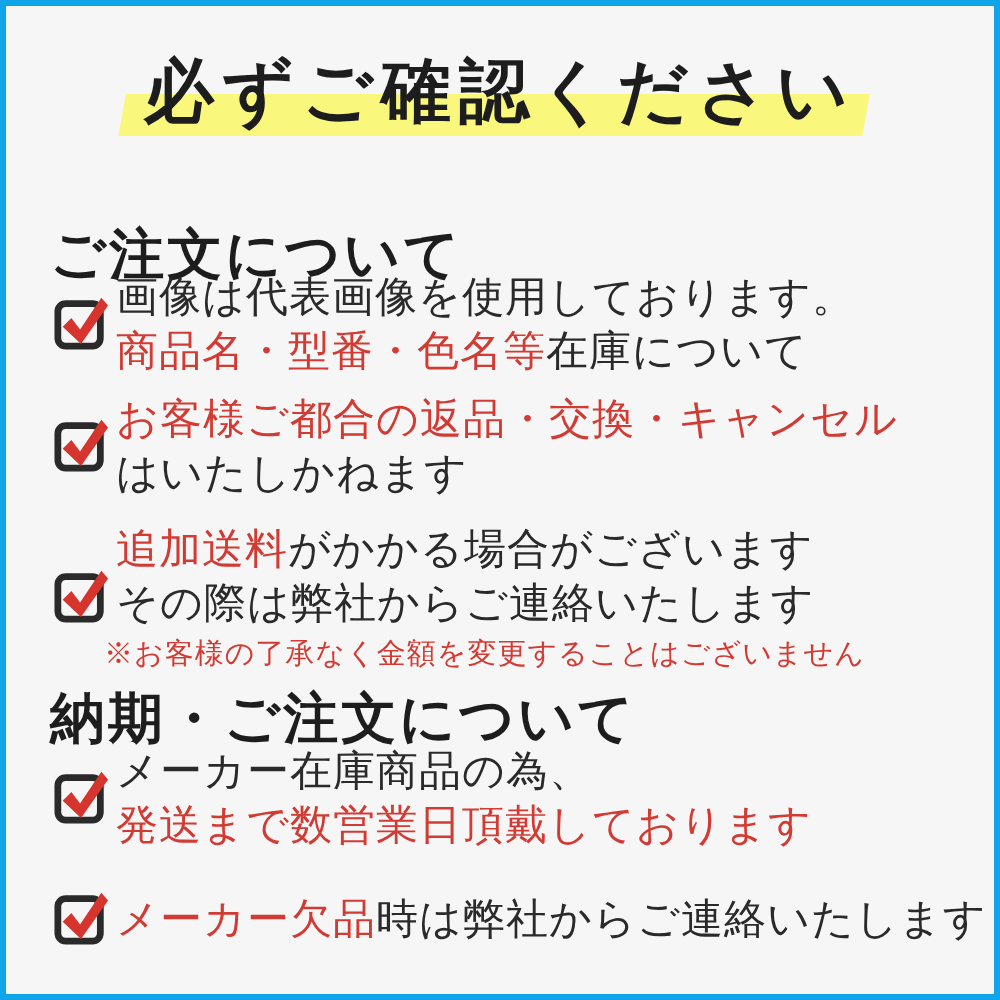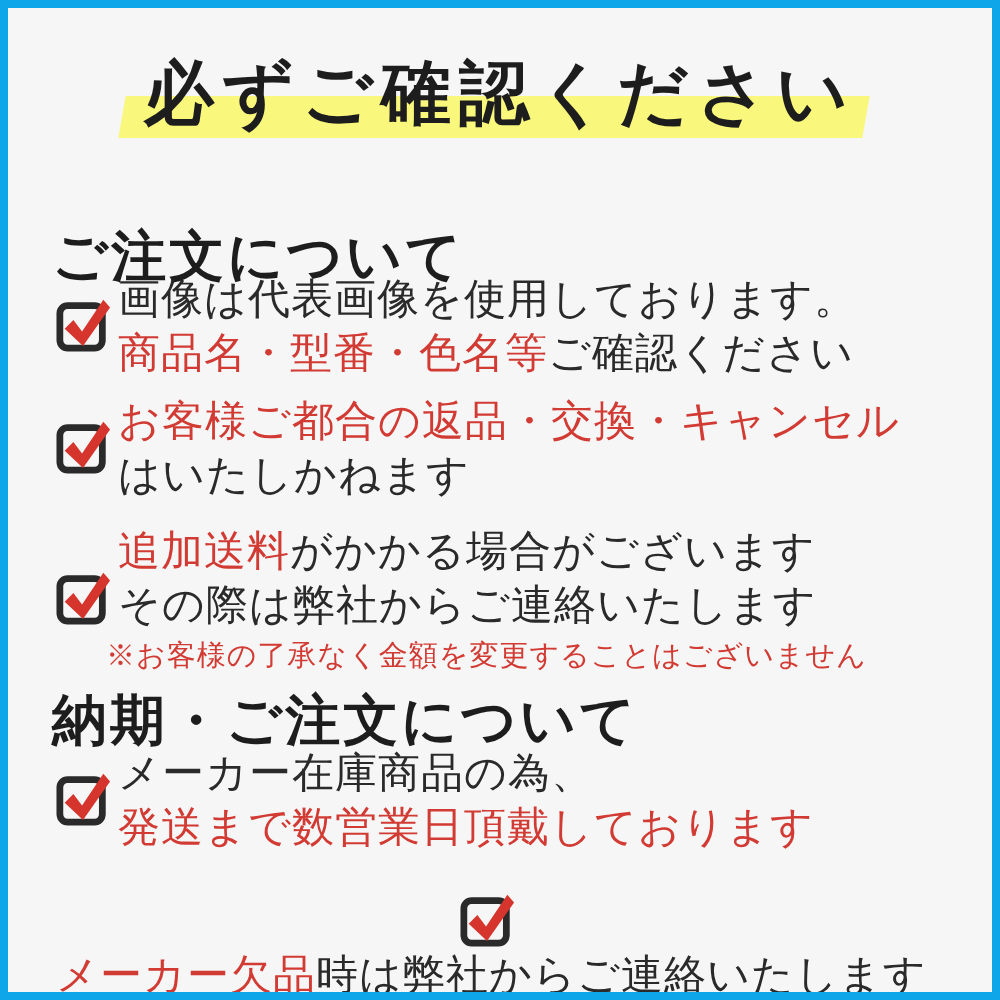--- a/index.html
+++ b/index.html
@@ -3,21 +3,21 @@
 <meta charset="utf-8">
 <style>
   html, body { margin: 0; padding: 0; background: #ffffff; }
   * { box-sizing: border-box; }
 
   .frame {
     position: relative;
     width: 1000px;
     height: 1000px;
     background: #f6f6f6;
-    border: 8px solid #0ea5e9;
+    border: 6px solid #0ea5e9;
     font-family: "Liberation Serif", "DejaVu Serif", serif;
     color: #222222;
     overflow: hidden;
   }
 
   
   .title-wrap {
     position: absolute;
     top: 36px;
     left: 0;
@@ -63,21 +63,21 @@
   .item {
     position: absolute;
     left: 48px;
     display: flex;
     align-items: center;
   }
   .item-1 { top: 264px; }
   .item-2 { top: 386px; }
   .item-3 { top: 516px; }
   .item-4 { top: 738px; }
-  .item-5 { top: 886px; flex-direction: column; }
+  .item-5 { top: 886px; }
 
   .checkbox {
     flex: 0 0 auto;
     width: 56px;
     height: 64px;
     margin-top: -10px;
     margin-right: 6px;
   }
 
   .item-text {
@@ -115,21 +115,21 @@
 
   <div class="section-heading heading-order">ご注文について</div>
 
   <div class="item item-1">
     <svg class="checkbox" viewBox="0 0 58 64" xmlns="http://www.w3.org/2000/svg">
       <rect x="4" y="16" width="44" height="44" rx="8" fill="none" stroke="#2a2a2a" stroke-width="7"></rect>
       <polygon points="9,40 18,31 27,43 49,10 56,18 28,58" fill="#d5352c"></polygon>
     </svg>
     <div class="item-text">
       <div><span class="black">画像は代表画像を使用しております。</span></div>
-      <div><span class="red">商品名・型番・色名等</span><span class="black">ご確認ください</span></div>
+      <div><span class="red">商品名・型番・色名等</span><span class="black">在庫について</span></div>
     </div>
   </div>
 
   <div class="item item-2">
     <svg class="checkbox" viewBox="0 0 58 64" xmlns="http://www.w3.org/2000/svg">
       <rect x="4" y="16" width="44" height="44" rx="8" fill="none" stroke="#2a2a2a" stroke-width="7"></rect>
       <polygon points="9,40 18,31 27,43 49,10 56,18 28,58" fill="#d5352c"></polygon>
     </svg>
     <div class="item-text">
       <div><span class="red">お客様ご都合の返品・交換・キャンセル</span></div>

